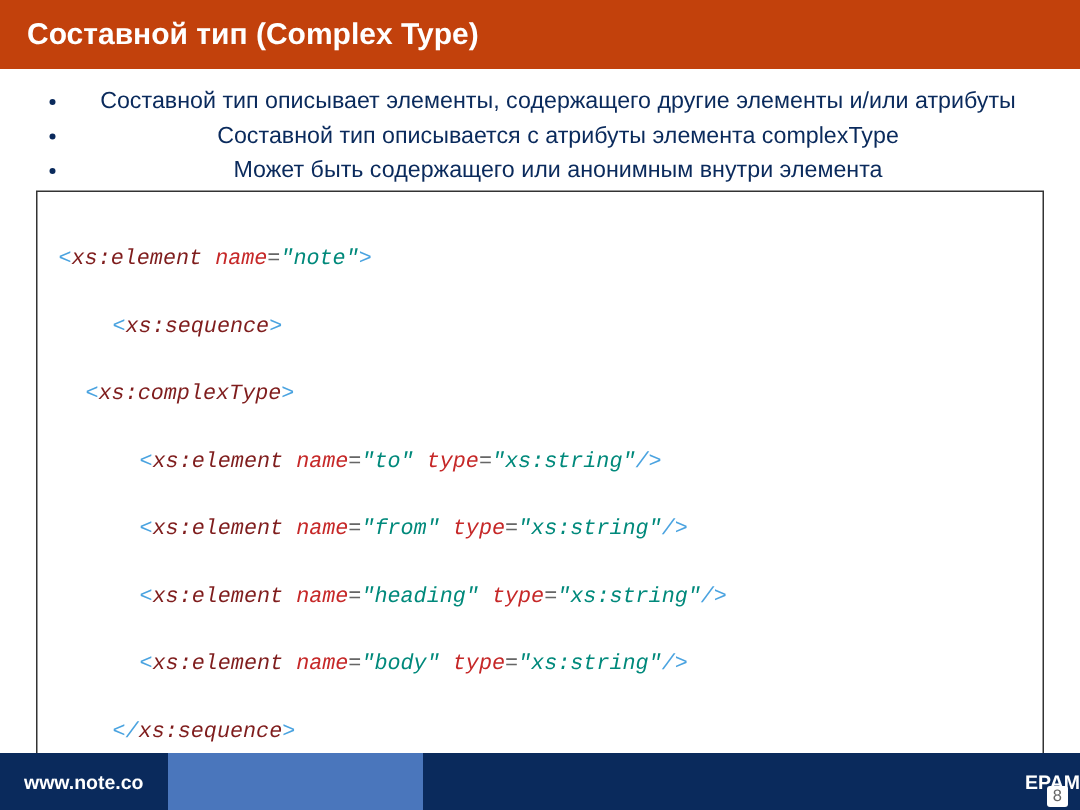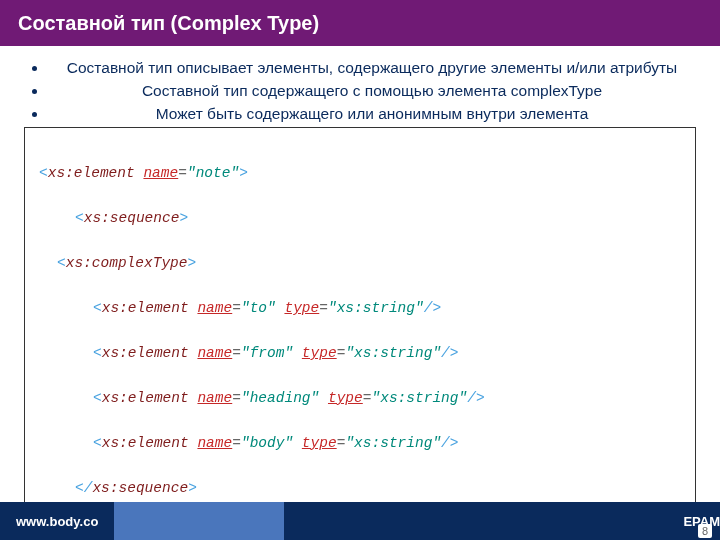--- a/index.html
+++ b/index.html
@@ -1,18 +1,18 @@
 <!DOCTYPE html>
 <html><head>
 <meta charset="utf-8">
 <style>
   * { box-sizing: border-box; margin: 0; padding: 0; }
   html, body { width: 720px; height: 540px; font-family: Arial, Helvetica, sans-serif; background: #fff; overflow: hidden; color: #0a2a5c; }
   .titlebar {
-    background: #701a75;
+    background: #c2410c;
     color: #fff;
     height: 46px;
     display: flex;
     align-items: center;
     padding-left: 18px;
     font-size: 20px;
     font-weight: 600;
   }
   .content {
     padding: 12px 24px 0 24px;
@@ -32,21 +32,21 @@
     padding: 12px 14px;
     font-family: Consolas, "Courier New", monospace;
     font-size: 14.5px;
     line-height: 1.55;
     font-style: italic;
     white-space: pre;
     color: #666;
   }
   .codebox .kw { color: #7f1d1d; }      
   .codebox .lt { color: #4aa3e0; }   
-  .codebox .attr { color: #c62828; text-decoration: underline; } 
+  .codebox .attr { color: #c62828; } 
   .codebox .val  { color: #00897b; } 
   .codebox .eq   { color: #666; }
   .codebox .line { display: block; }
   .ind1 { padding-left: 18px; }
   .ind2 { padding-left: 36px; }
   .ind3 { padding-left: 54px; }
   .footer {
     position: absolute;
     left: 0; bottom: 0;
     width: 720px;
@@ -88,37 +88,37 @@
 </head>
 <body>
 
 <div class="titlebar">
   <span>Составной тип (Complex Type)</span>
 </div>
 
 <div class="content">
   <ul class="bullets">
     <li>Составной тип описывает элементы, содержащего другие элементы и/или атрибуты</li>
-    <li>Составной тип содержащего с помощью элемента complexType</li>
+    <li>Составной тип описывается с атрибуты элемента complexType</li>
     <li>Может быть содержащего или анонимным внутри элемента</li>
   </ul>
 
   <div class="codebox">
 <span class="line"><span class="lt">&lt;</span><span class="kw">xs:element</span> <span class="attr">name</span><span class="eq">=</span><span class="val">"note"</span><span class="lt">&gt;</span></span>
 <span class="line ind2"><span class="lt">&lt;</span><span class="kw">xs:sequence</span><span class="lt">&gt;</span></span>
 <span class="line ind1"><span class="lt">&lt;</span><span class="kw">xs:complexType</span><span class="lt">&gt;</span></span>
 <span class="line ind3"><span class="lt">&lt;</span><span class="kw">xs:element</span> <span class="attr">name</span><span class="eq">=</span><span class="val">"to"</span> <span class="attr">type</span><span class="eq">=</span><span class="val">"xs:string"</span><span class="lt">/&gt;</span></span>
 <span class="line ind3"><span class="lt">&lt;</span><span class="kw">xs:element</span> <span class="attr">name</span><span class="eq">=</span><span class="val">"from"</span> <span class="attr">type</span><span class="eq">=</span><span class="val">"xs:string"</span><span class="lt">/&gt;</span></span>
 <span class="line ind3"><span class="lt">&lt;</span><span class="kw">xs:element</span> <span class="attr">name</span><span class="eq">=</span><span class="val">"heading"</span> <span class="attr">type</span><span class="eq">=</span><span class="val">"xs:string"</span><span class="lt">/&gt;</span></span>
 <span class="line ind3"><span class="lt">&lt;</span><span class="kw">xs:element</span> <span class="attr">name</span><span class="eq">=</span><span class="val">"body"</span> <span class="attr">type</span><span class="eq">=</span><span class="val">"xs:string"</span><span class="lt">/&gt;</span></span>
 <span class="line ind2"><span class="lt">&lt;/</span><span class="kw">xs:sequence</span><span class="lt">&gt;</span></span>
 <span class="line ind1"></span>
 
   </div>
 </div>
 
 <div class="footer">
-  <div class="seg-left">www.body.co</div>
+  <div class="seg-left">www.note.co</div>
   <div class="seg-mid"></div>
   <div class="spacer"></div>
   <div class="seg-right">EPAM</div>
 </div>
 <div class="pagenum">8</div>
 
 </body></html>

